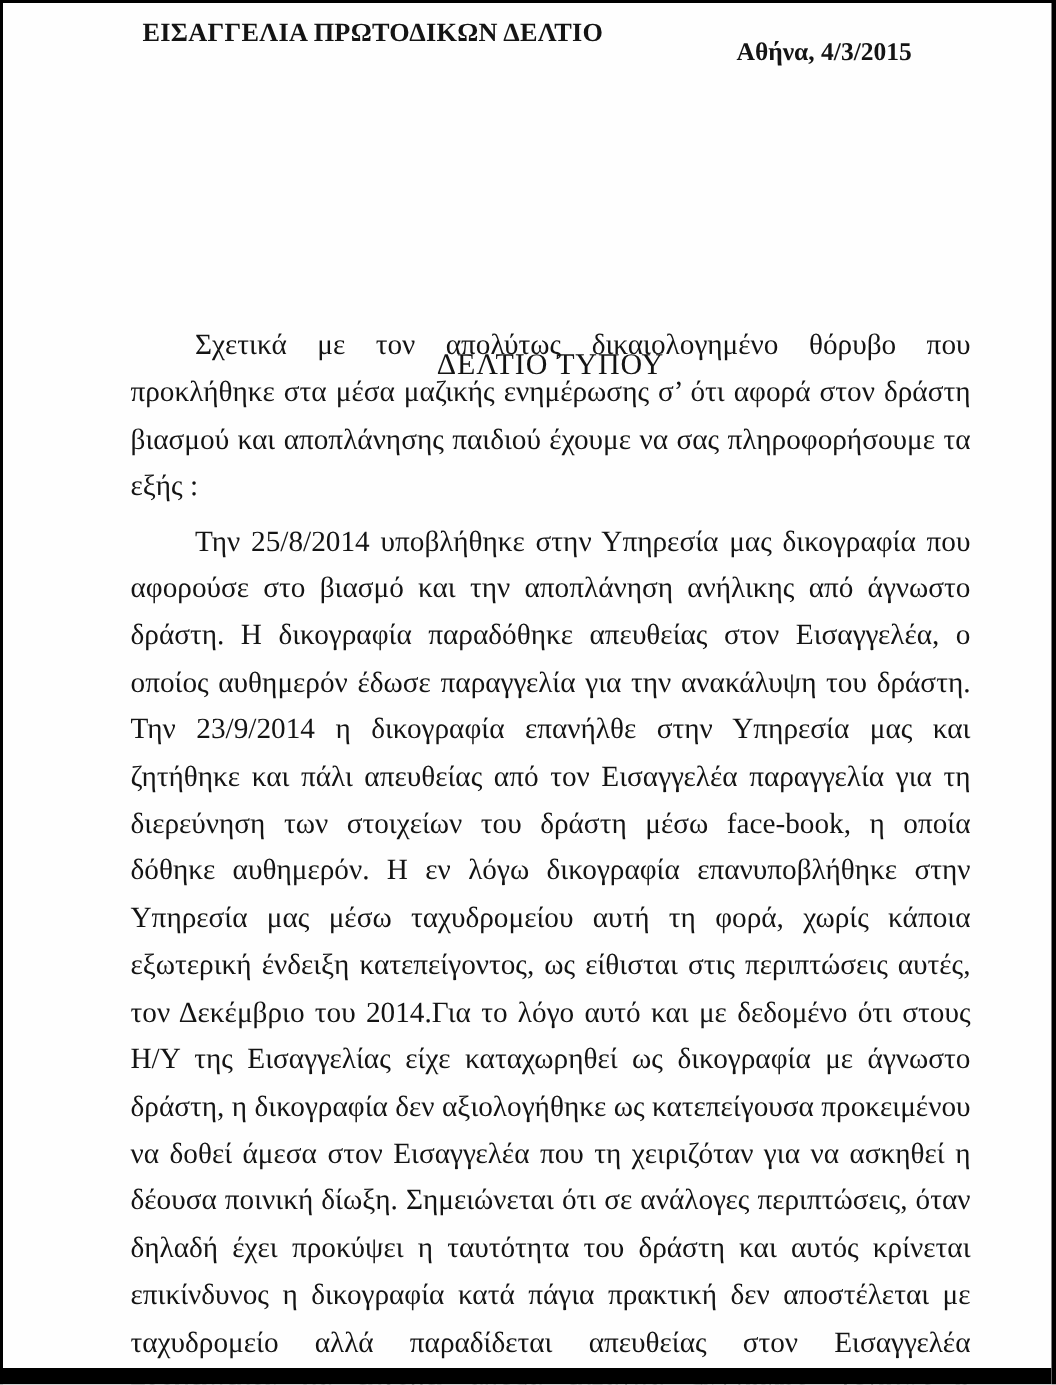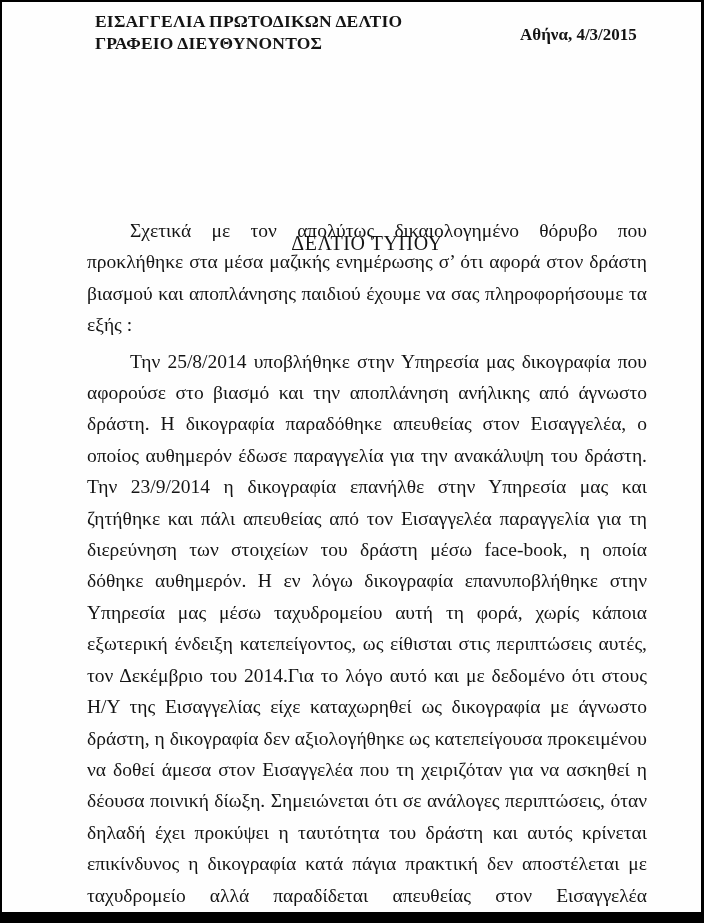--- a/index.html
+++ b/index.html
@@ -34,21 +34,21 @@
     left: 93px;
     font-weight: bold;
     font-size: 17.5px;
     line-height: 21.5px;
     letter-spacing: 0.2px;
     white-space: nowrap;
   }
   .doc-date {
     position: absolute;
     top: 23px;
-    left: 518px;
+    left: 489px;
     font-weight: bold;
     font-size: 17px;
     white-space: nowrap;
     text-align: right;
   }
   .doc-title {
     position: absolute;
     top: 182px;
     left: 84px;
     width: 562px;
@@ -77,21 +77,20 @@
   .u {
   }
 </style>
 </head>
 <body>
 
 <div class="page">
 
   <div class="letterhead">
     <div>ΕΙΣΑΓΓΕΛΙΑ ΠΡΩΤΟΔΙΚΩΝ ΔΕΛΤΙΟ</div>
-    <div>ΓΡΑΦΕΙΟ ΔΙΕΥΘΥΝΟΝΤΟΣ</div>
   </div>
 
   <div class="doc-date">Αθήνα, 4/3/2015</div>
 
   <div class="doc-title">ΔΕΛΤΙΟ ΤΥΠΟΥ</div>
 
   <div class="doc-body">
     <p>Σχετικά με τον απολύτως δικαιολογημένο θόρυβο που προκλήθηκε στα μέσα μαζικής ενημέρωσης σ’ ότι αφορά στον δράστη βιασμού και αποπλάνησης παιδιού έχουμε να σας πληροφορήσουμε τα εξής :</p>
     <p><span>Την 25/8/2014 υποβλήθηκε στην Υπηρεσία μας δικογραφία που αφορούσε στο βιασμό και την αποπλάνηση ανήλικης από άγνωστο δράστη. Η δικογραφία παραδόθηκε απευθείας στον Εισαγγελέα, ο οποίος αυθημερόν έδωσε παραγγελία για την ανακάλυψη του δράστη. Την 23/9/2014 η δικογραφία επανήλθε στην Υπηρεσία μας και ζητήθηκε και πάλι </span><span class="u">απευθείας</span><span> από τον Εισαγγελέα παραγγελία για τη διερεύνηση των στοιχείων του δράστη μέσω face-book, η οποία δόθηκε αυθημερόν. Η εν λόγω δικογραφία επανυποβλήθηκε στην Υπηρεσία μας μέσω ταχυδρομείου αυτή τη φορά, χωρίς κάποια εξωτερική ένδειξη κατεπείγοντος, ως είθισται στις περιπτώσεις αυτές, τον Δεκέμβριο του 2014.Για το λόγο αυτό και με δεδομένο ότι στους Η/Υ της Εισαγγελίας είχε καταχωρηθεί ως δικογραφία με άγνωστο δράστη, η δικογραφία δεν αξιολογήθηκε ως κατεπείγουσα προκειμένου να δοθεί άμεσα στον Εισαγγελέα που τη χειριζόταν για να ασκηθεί η δέουσα ποινική δίωξη. Σημειώνεται ότι σε ανάλογες περιπτώσεις, όταν δηλαδή έχει προκύψει η ταυτότητα του δράστη και αυτός κρίνεται επικίνδυνος η δικογραφία κατά πάγια πρακτική δεν αποστέλεται με ταχυδρομείο αλλά παραδίδεται απευθείας στον Εισαγγελέα προκειμένου να εκδοθεί άμεσα ένταλμα σύλληψης. Τελικώς η δικογραφία μετά τη σύλληψη του δράστη και για</span></p>
   </div>

